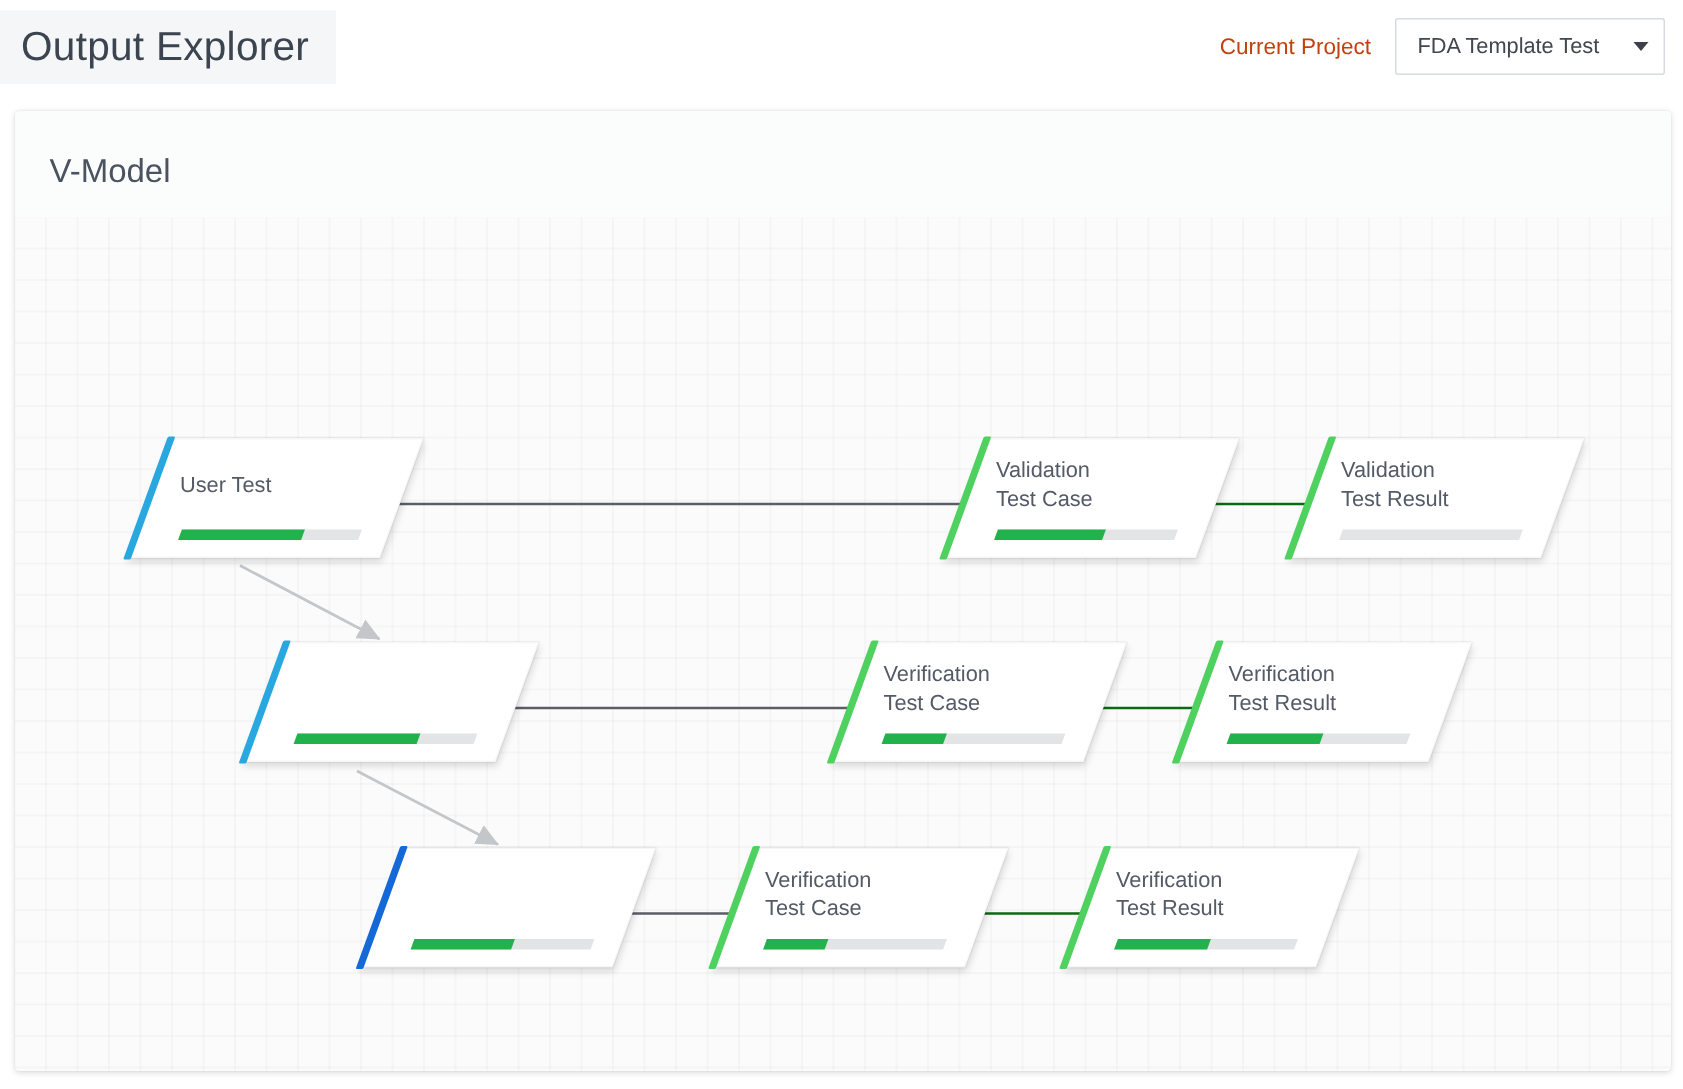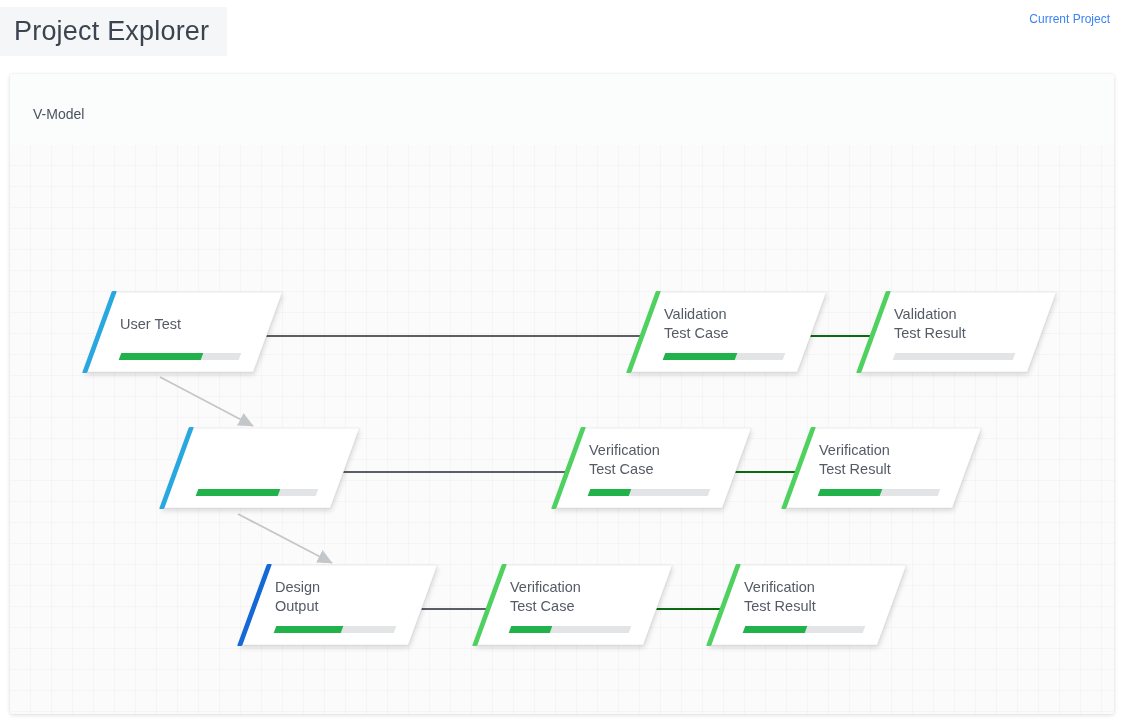--- a/index.html
+++ b/index.html
@@ -40,22 +40,22 @@
     font-weight: 400;
   }
   .project-area {
     position: absolute;
     right: 12px; top: 12px;
     display: flex;
     align-items: center;
     gap: 16px;
   }
   .project-label {
-    font-size: 12px;
-    color: #3b82f6;
+    font-size: 15px;
+    color: #c2410c;
   }
   .project-select {
     width: 180px;
     height: 38px;
     border: 1px solid #d7dbe0;
     background: #ffffff;
     border-radius: 2px;
     display: flex;
     align-items: center;
     padding: 0 10px 0 14px;
@@ -92,21 +92,21 @@
     width: 100%;
     height: 71px;
     background: #fbfcfc;
     box-sizing: border-box;
   }
   .card-header .vm-title {
     position: absolute;
     left: 23px;
     top: 40px;
     transform: translateY(-50%);
-    font-size: 14px;
+    font-size: 22px;
     color: #4b5360;
   }
   .canvas {
     position: absolute;
     left: 0; top: 71px;
     width: 1104px;
     height: 569px;
     background-color: #fbfbfc;
     background-image:
       linear-gradient(to right, rgba(0,0,0,0.022) 1px, transparent 1px),
@@ -175,24 +175,28 @@
     left: 0; top: 0;
     height: 100%;
     background: #22b24c;
   }
 </style>
 </head>
 <body>
 
 <div class="topbar">
   <div class="title-chip">
-    <span class="title-text">Project Explorer</span>
+    <span class="title-text">Output Explorer</span>
   </div>
   <div class="project-area">
     <span class="project-label">Current Project</span>
+    <div class="project-select">
+      <span class="sel-value">FDA Template Test</span>
+      <span class="caret"></span>
+    </div>
   </div>
 </div>
 
 <div class="card">
   <div class="card-header">
     <span class="vm-title">V-Model</span>
   </div>
 
   <div class="canvas">
 
@@ -240,24 +244,20 @@
         <div class="node" style="left: 165px; top: 283px;">
           <div class="skew-box"></div>
           <div class="edge-bar" style="background: rgb(41, 168, 224);"></div>
           <div class="progress-track">
             <div class="progress-fill" style="width: 68%;"></div>
           </div>
         </div>
         <div class="node" style="left: 243px; top: 420px;">
           <div class="skew-box"></div>
           <div class="edge-bar" style="background: rgb(21, 105, 214);"></div>
-          <div class="label">
-            <span class="ln">Design</span>
-            <span class="ln">Output</span>
-          </div>
           <div class="progress-track">
             <div class="progress-fill" style="width: 56%;"></div>
           </div>
         </div>
         <div class="node" style="left: 632px; top: 147px;">
           <div class="skew-box"></div>
           <div class="edge-bar" style="background: rgb(79, 209, 95);"></div>
           <div class="label">
             <span class="ln">Validation</span>
             <span class="ln">Test Case</span>

